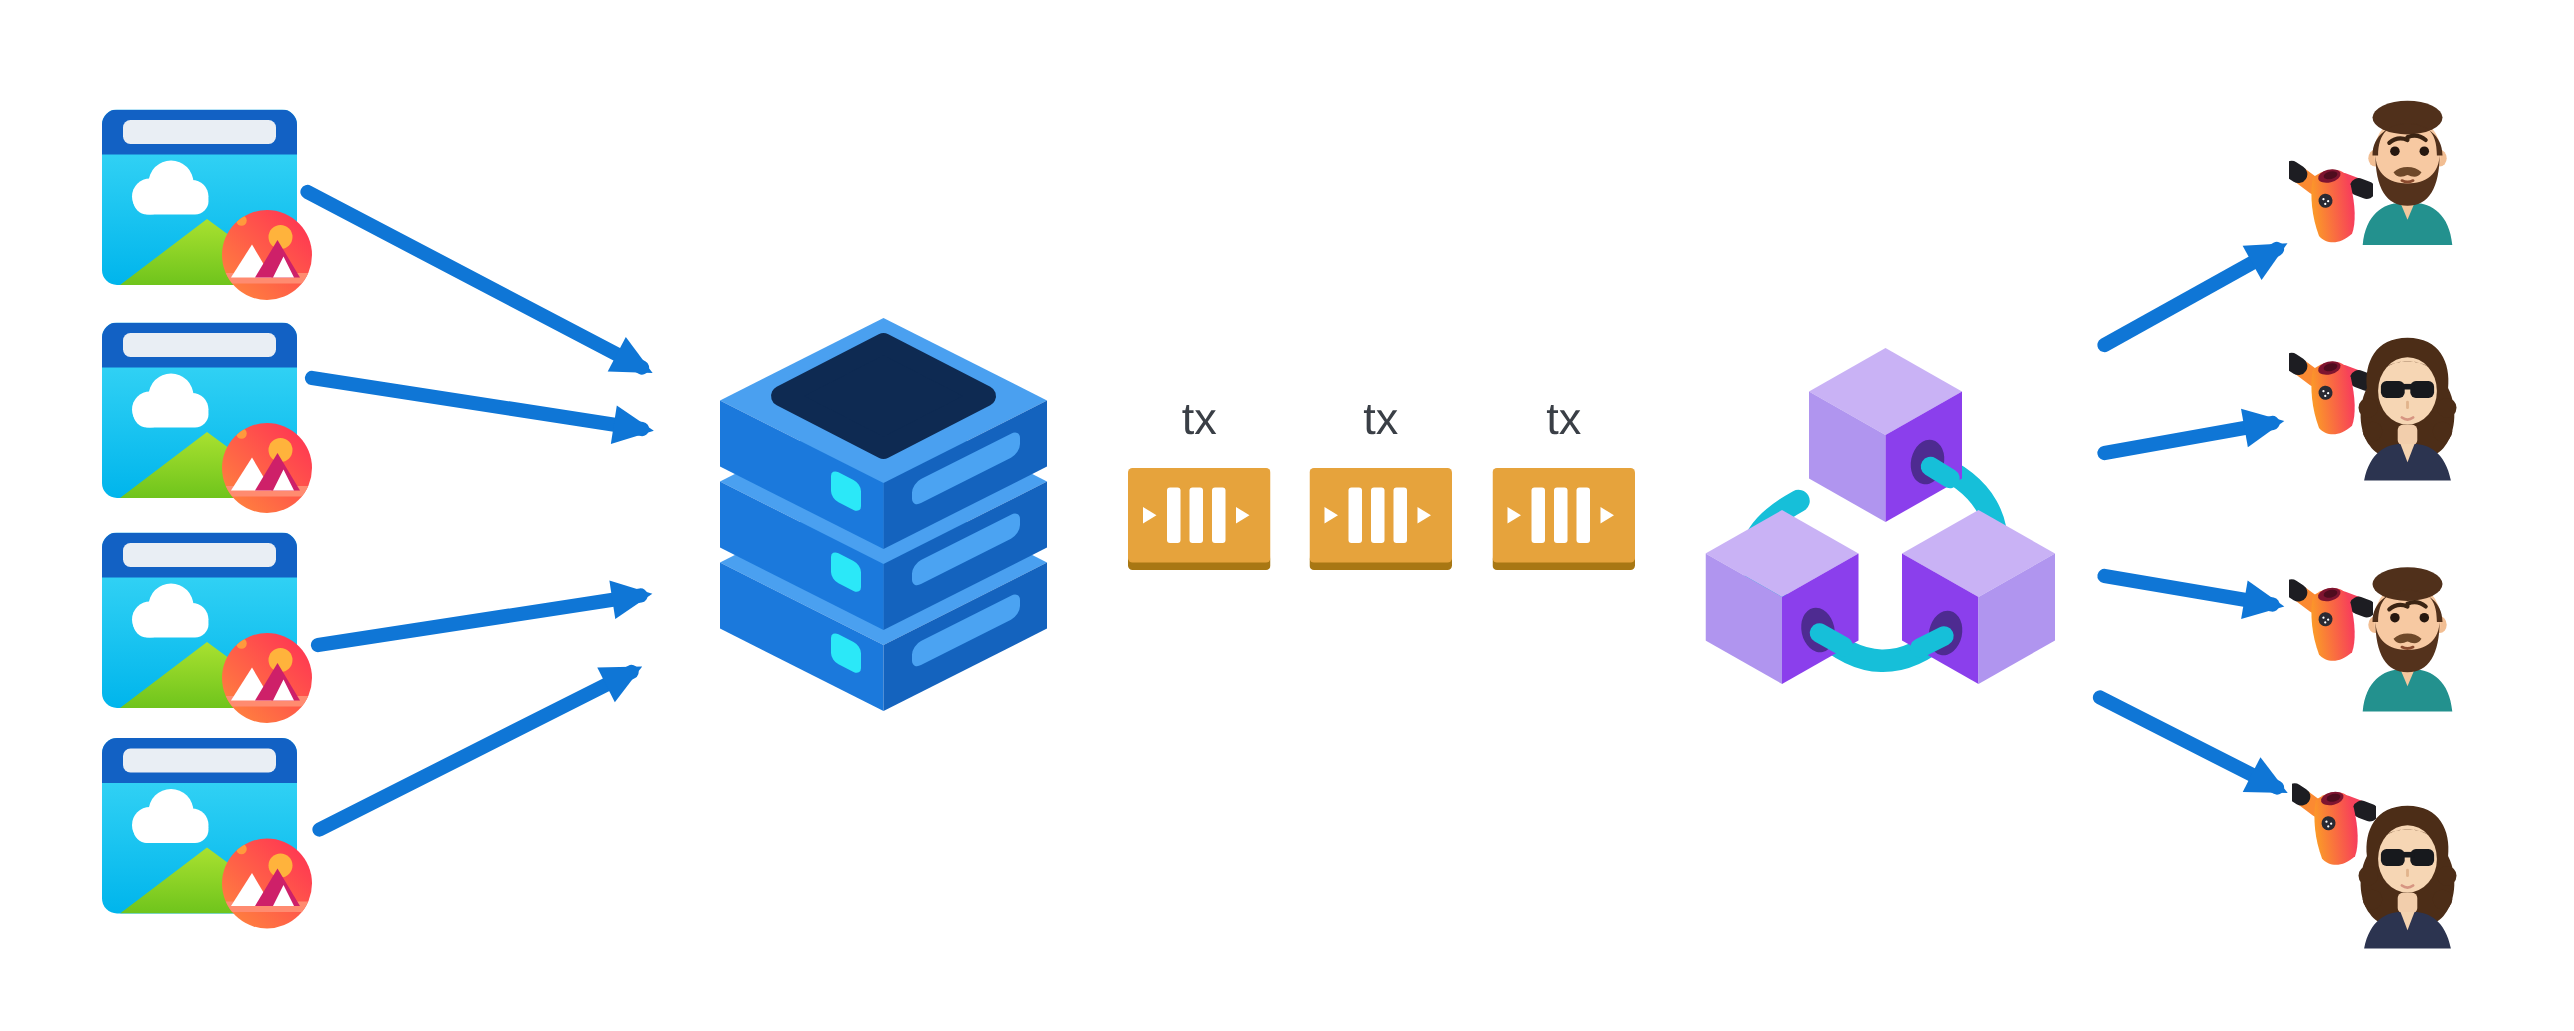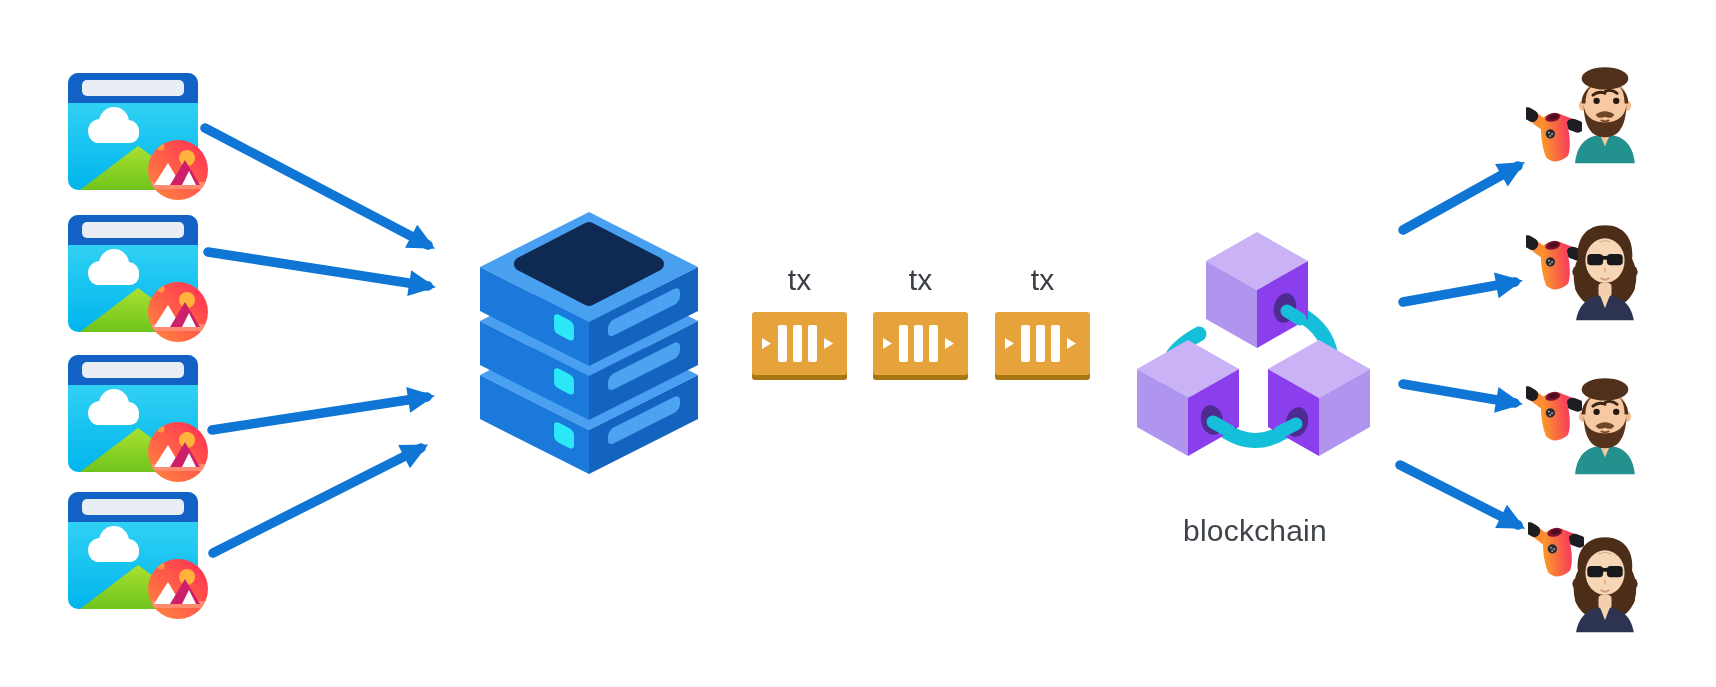--- a/index.html
+++ b/index.html
@@ -233,21 +233,20 @@
     <ellipse cx="75" cy="192" rx="11" ry="15" fill="#4E2B91" transform="rotate(-12 75 192)"></ellipse>
     <ellipse cx="160" cy="194" rx="11" ry="15" fill="#4E2B91" transform="rotate(12 160 194)"></ellipse>
     <ellipse cx="148" cy="80" rx="11" ry="15" fill="#4E2B91" transform="rotate(12 148 80)"></ellipse>
     <g stroke="#16BFD9" stroke-width="13" stroke-linecap="round" fill="none">
       <path d="M76,194 L92,203"></path>
       <path d="M159,196 L143,204"></path>
       <path d="M150,83 L163,91"></path>
     </g>
   </svg>
 
-  <div class="diagram-label" style="left:1105px;top:514px;width:300px">blockchain</div>
 
   <svg class="abs" style="left:1526px;top:106px" width="56" height="60">
       <use href="#sym-shirt"></use>
     </svg>
   <svg class="abs" style="left:1563px;top:60px" width="84" height="104">
       <use href="#sym-man"></use>
     </svg>
 
   <svg class="abs" style="left:1526px;top:234px" width="56" height="60">
       <use href="#sym-shirt"></use>

